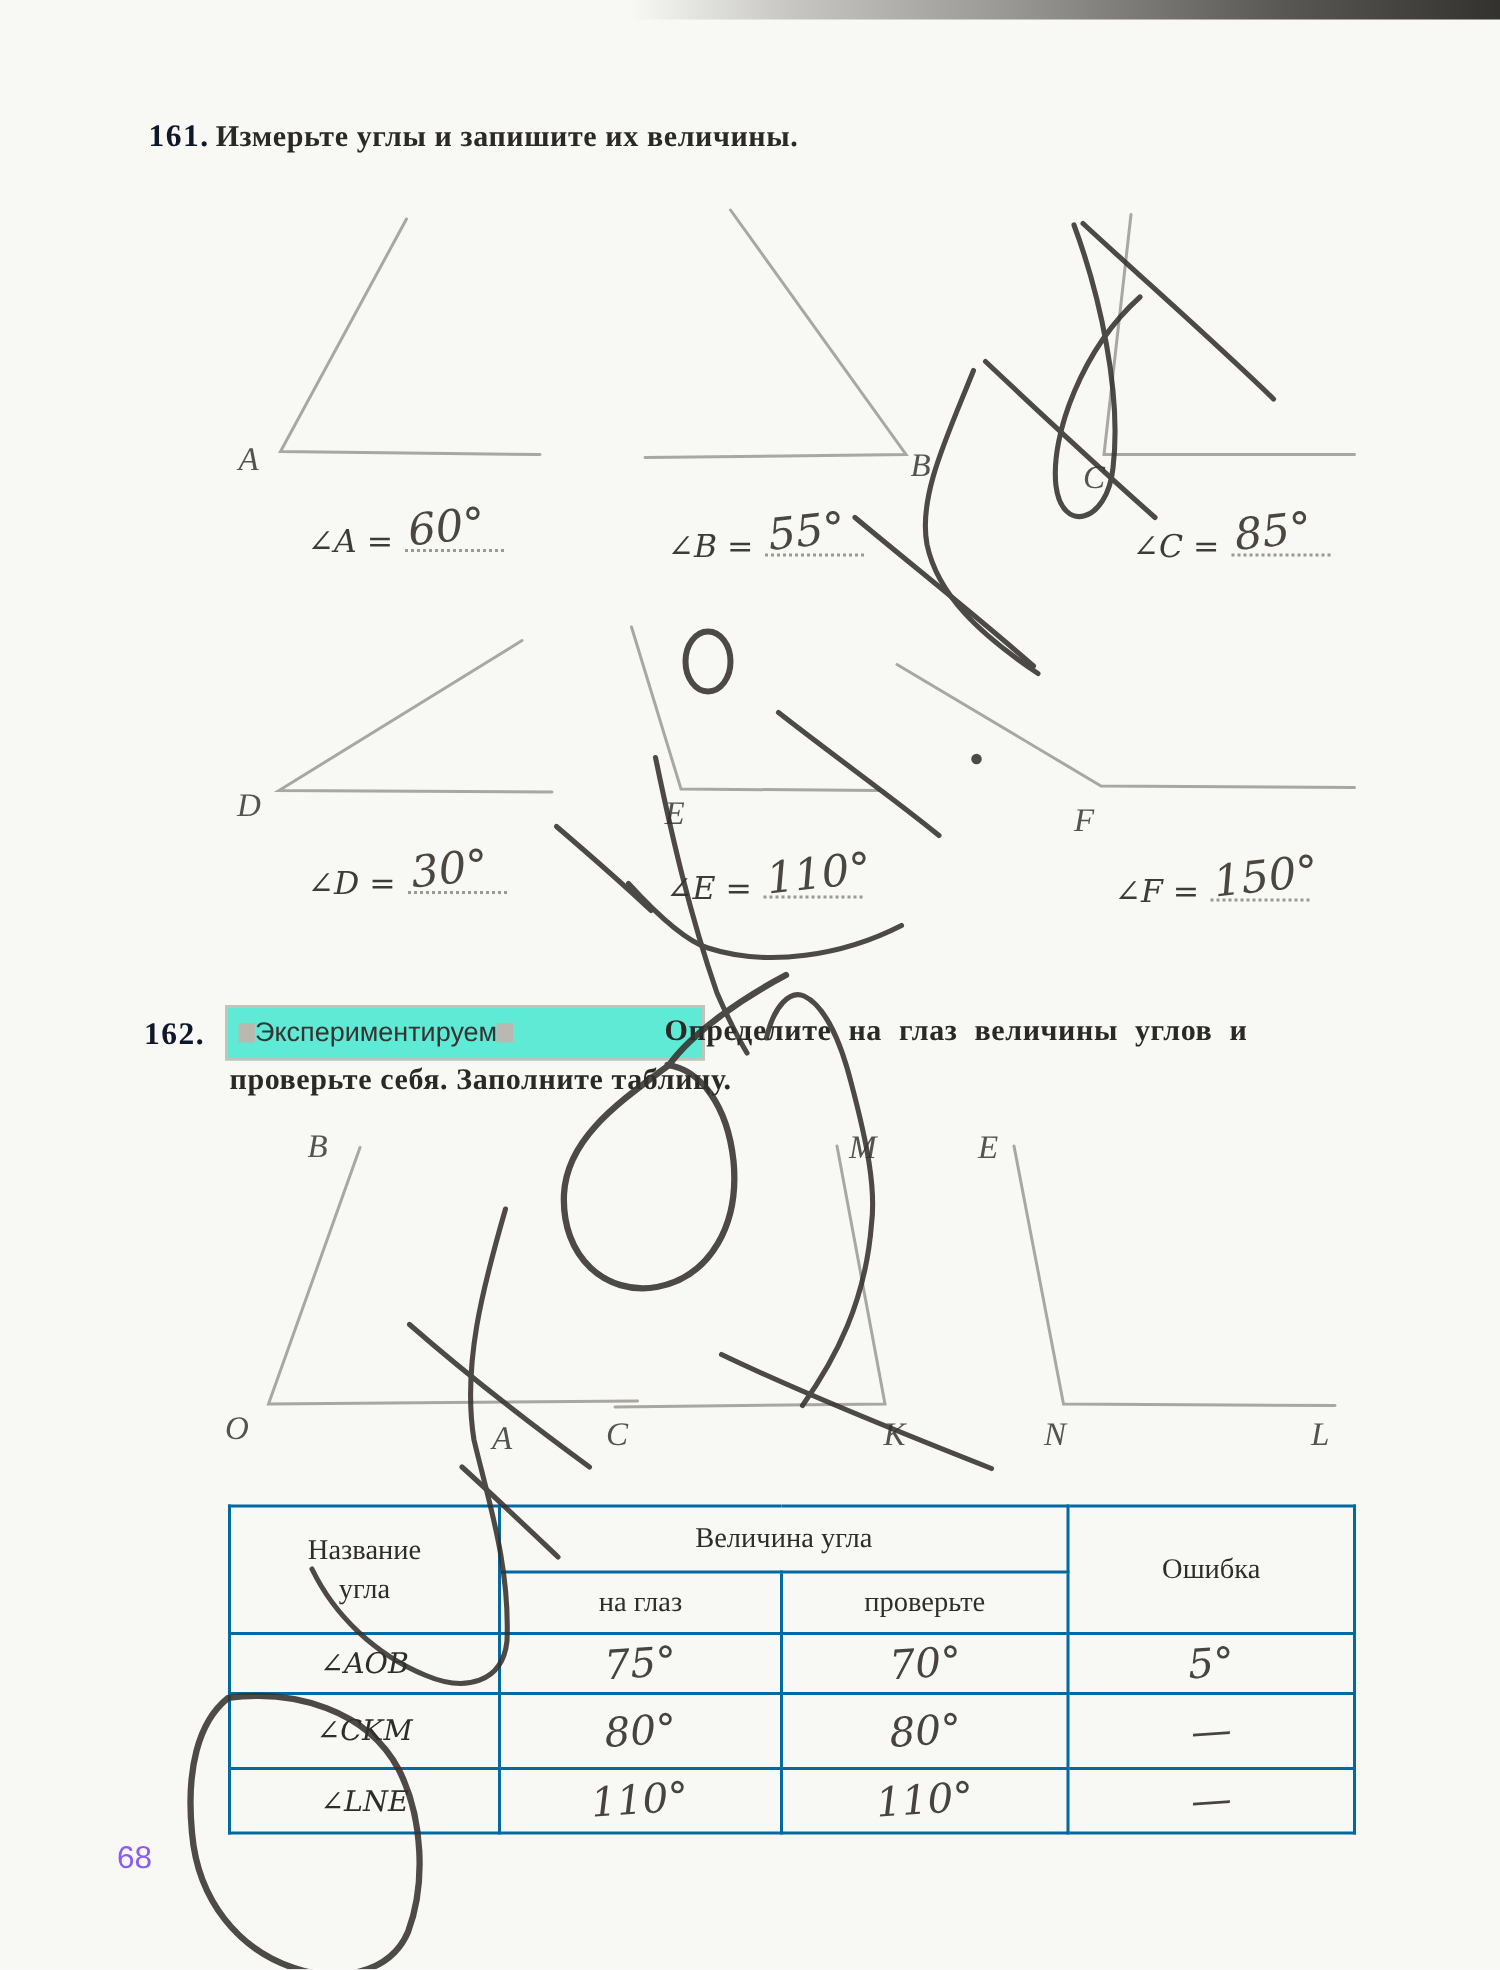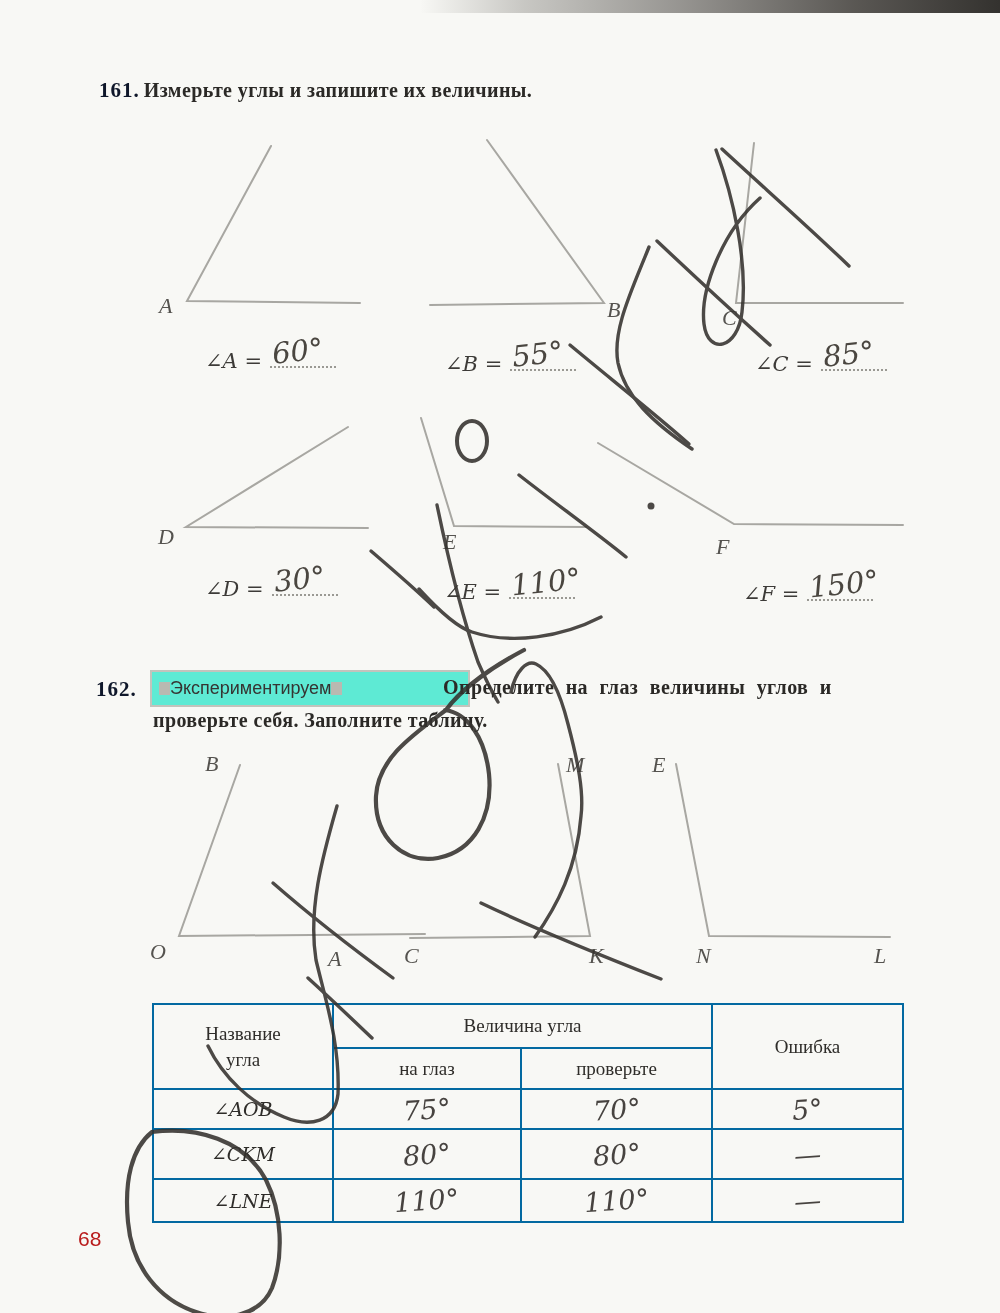--- a/index.html
+++ b/index.html
@@ -40,21 +40,21 @@
 
   table.grid { border-collapse:collapse; table-layout:fixed; z-index:10; position:absolute; }
   table.grid td { border:2px solid #0369a1; text-align:center; vertical-align:middle;
                   font-size:19px; color:#2f2d2a; padding:0; }
   .angname { font-style:italic; font-size:20px;
              font-family:"DejaVu Serif","DejaVu Sans",serif; }
   .cellhand { font-family:"DejaVu Serif","DejaVu Sans",serif; font-style:italic;
               font-size:27px; color:#474340; display:inline-block; transform:rotate(-4deg); }
 
   .pagenum { font-family:"Liberation Sans","DejaVu Sans",sans-serif;
-             font-size:21px; color:#b91c1c; z-index:10; }
+             font-size:21px; color:#8b5cf6; z-index:10; }
 
   .scan-streak { position:absolute; top:0; left:420px; width:580px; height:13px; z-index:4;
     background:linear-gradient(90deg, rgba(120,118,112,0) 0%, rgba(110,108,102,.35) 18%,
       rgba(85,82,78,.6) 45%, rgba(55,52,48,.82) 75%, rgba(35,33,30,.92) 100%); }
 </style>
 </head>
 <body>
 
 <div class="page">
 

